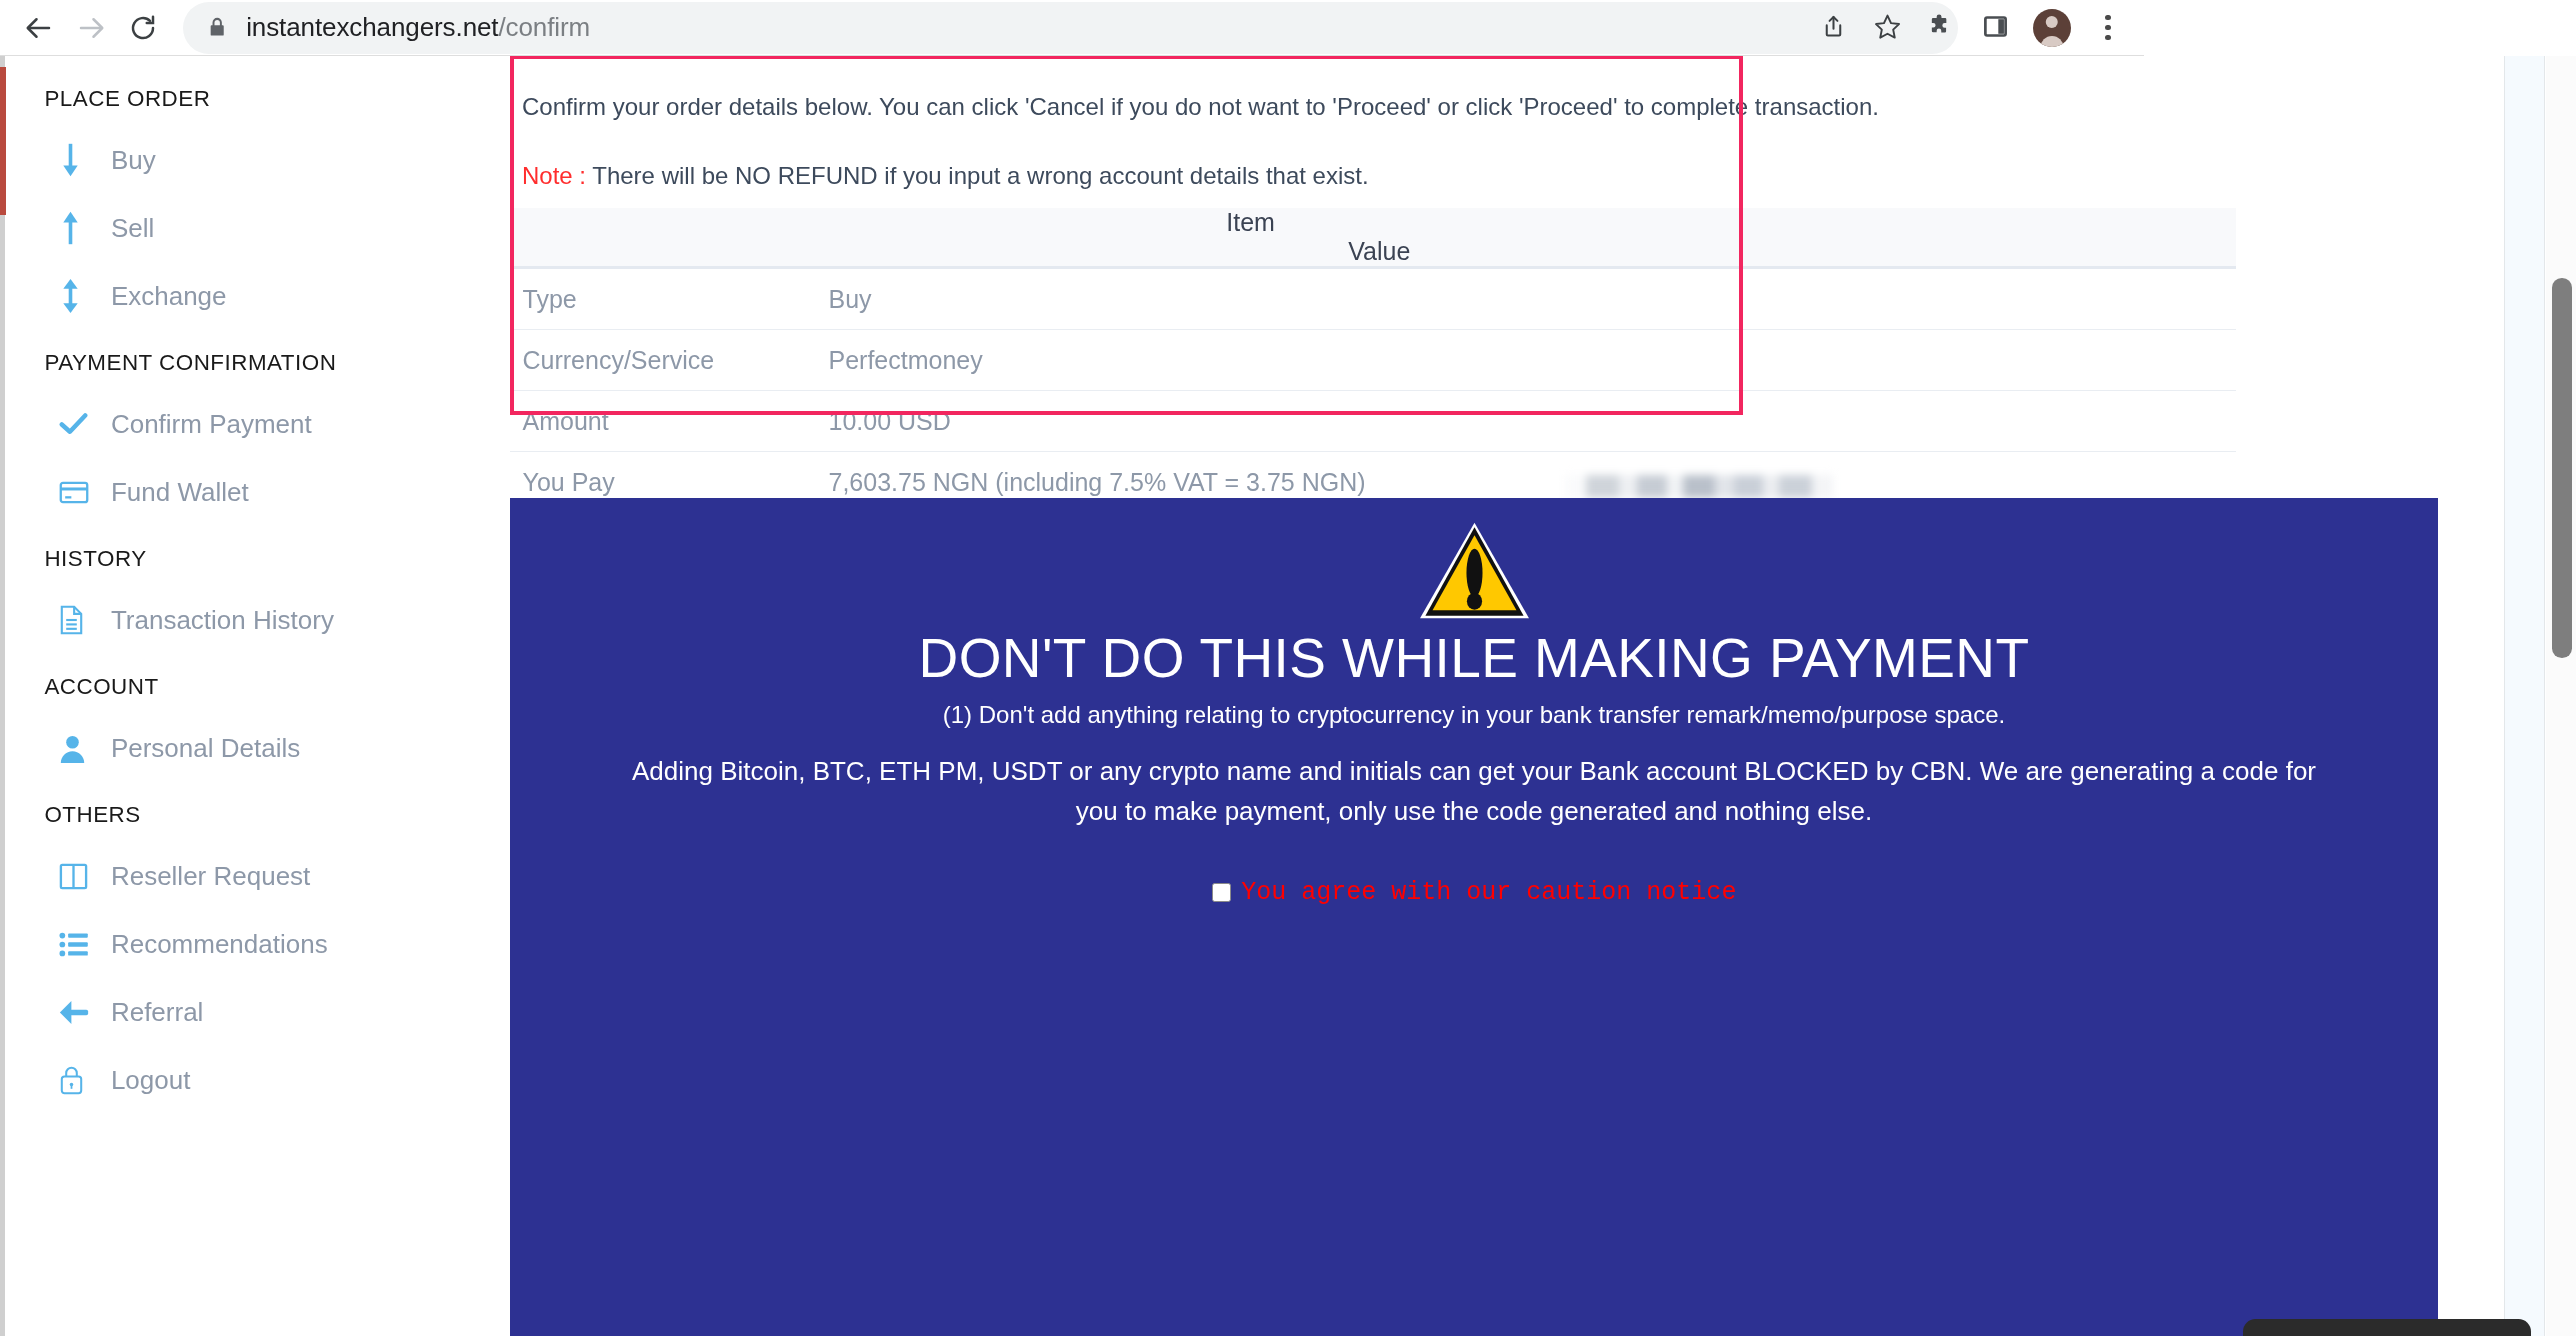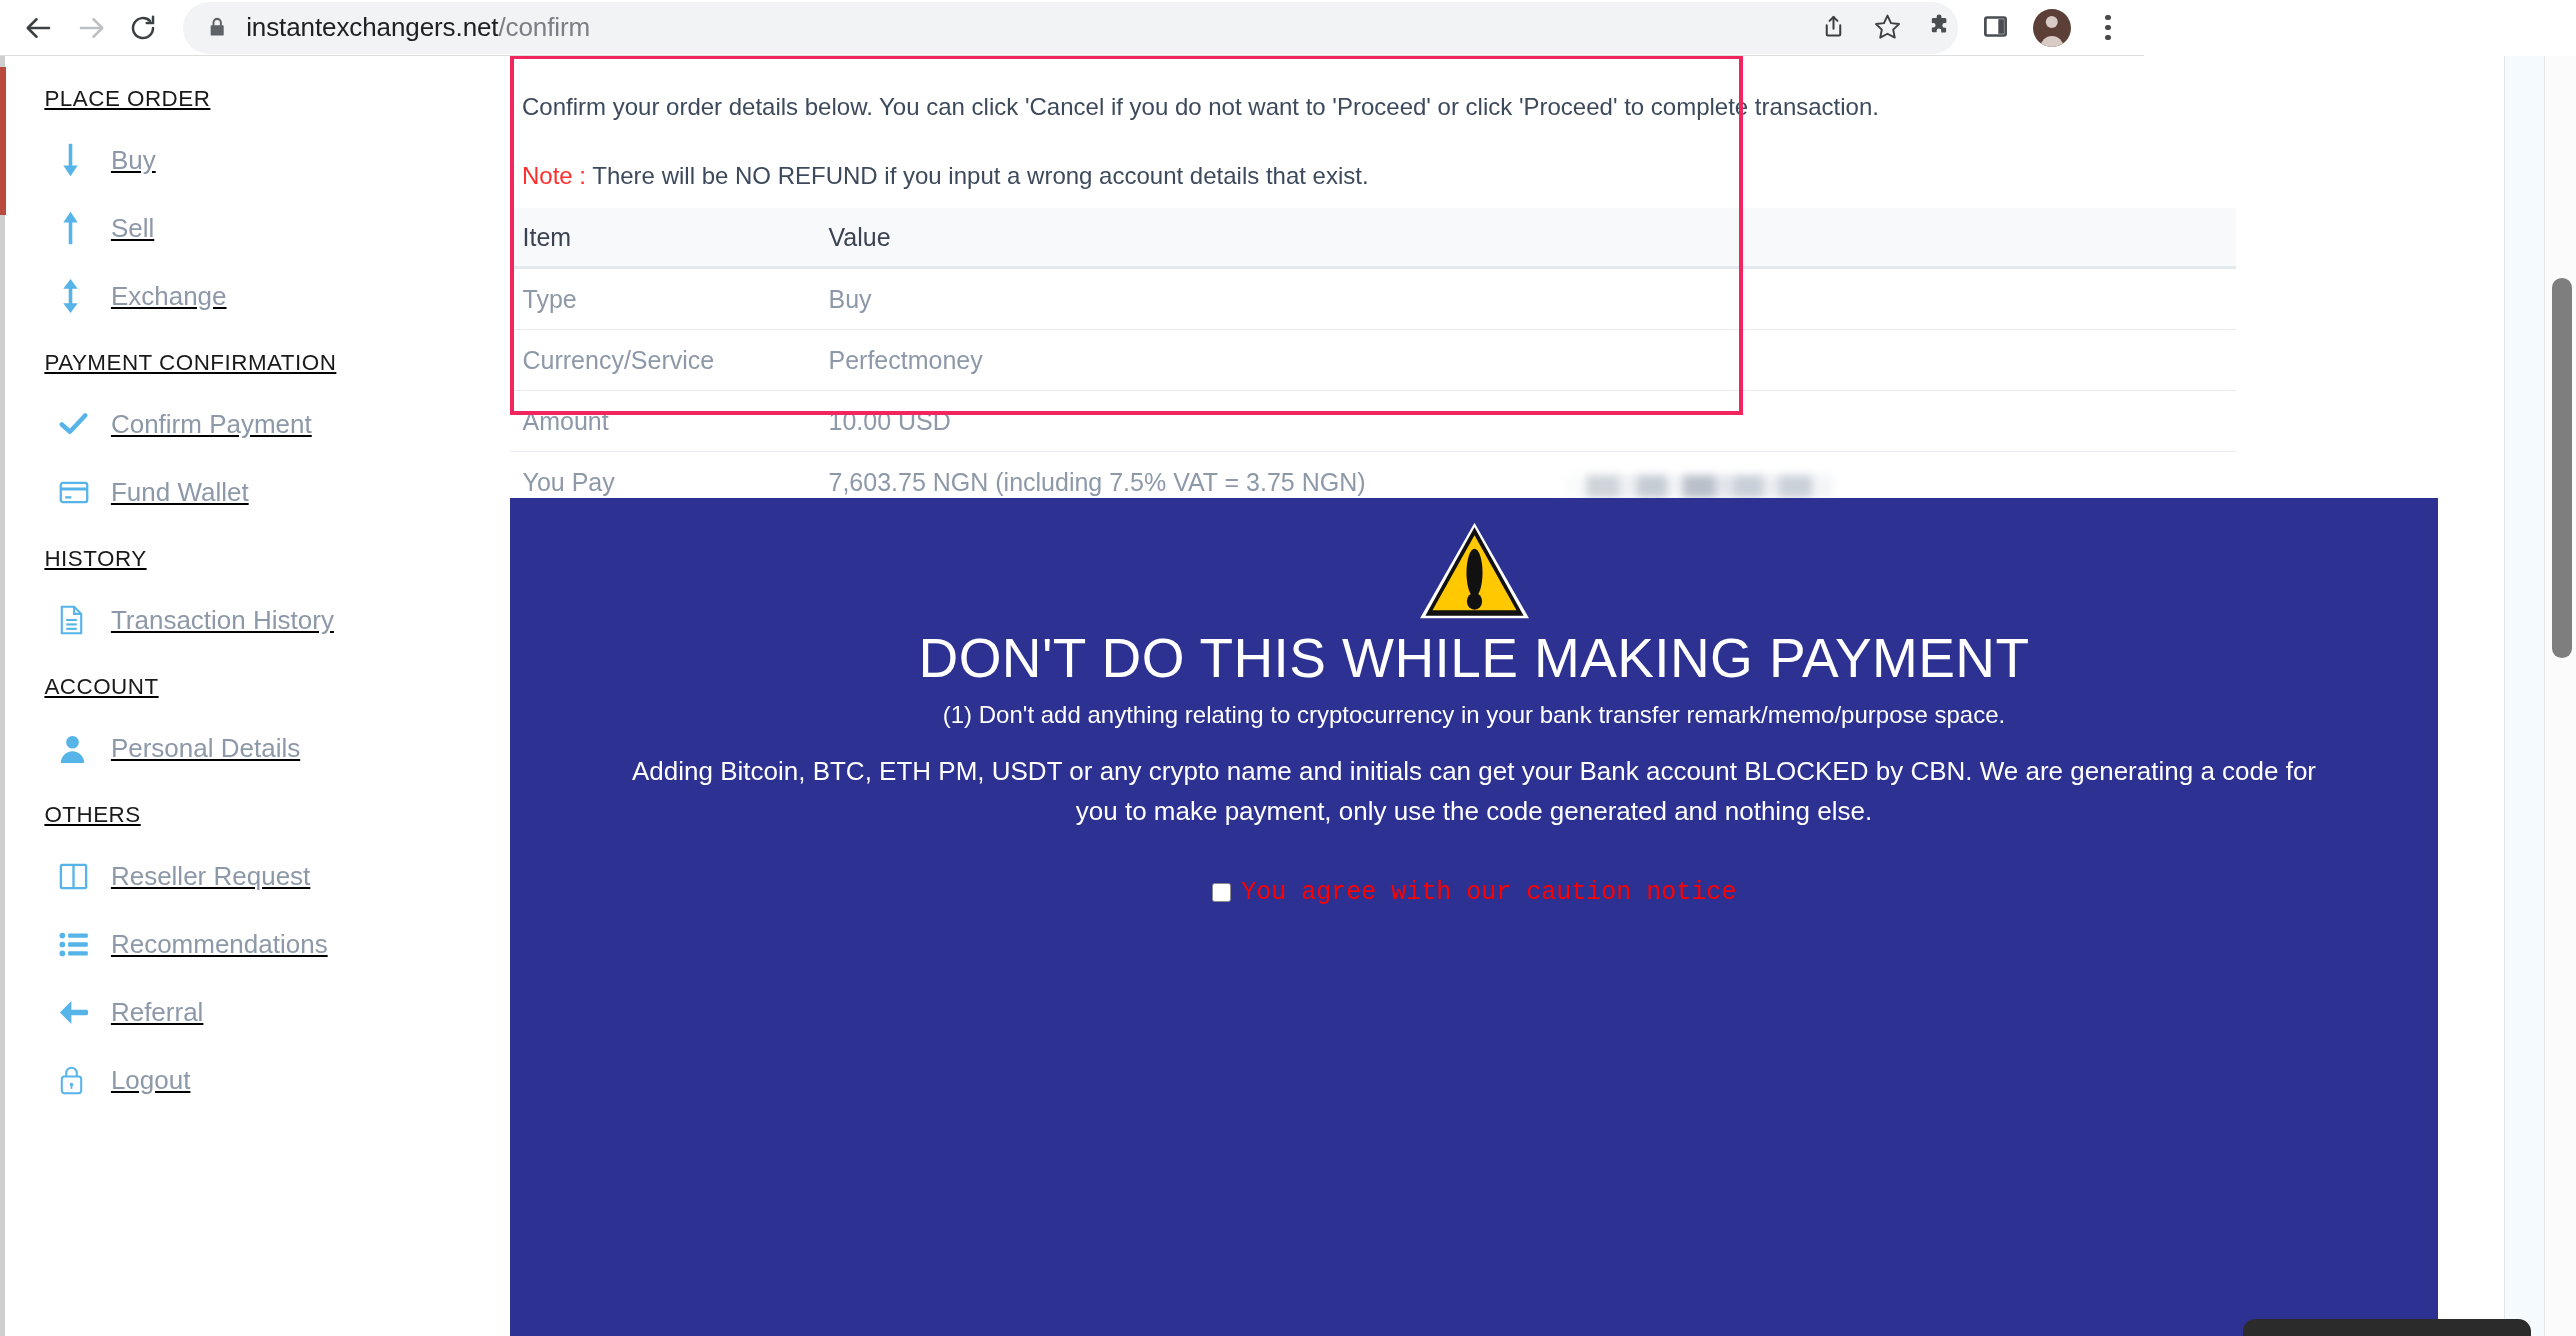--- a/index.html
+++ b/index.html
@@ -100,21 +100,20 @@
     background: #cfcfcf;
   }
 
   
   .sidebar {
     position: absolute; left: 5.4px; top: 0;
     width: 494px; height: 1280px;
     background: #ffffff;
     border-right: 0.9px solid #e6e6e6;
     padding-top: 30px;
-    text-decoration: underline;
   }
   .side-head {
     font-size: 22.4px;
     letter-spacing: 0.5px;
     color: #1a1a1a;
     padding-left: 39px;
     margin-bottom: 14.3px;
     font-family: "Liberation Sans", sans-serif;
   }
   .side-head.sp { margin-top: 19.7px; }
@@ -181,20 +180,21 @@
     display: flex;
     height: 61px;
     align-items: center;
     border-bottom: 1.8px solid #e9edf2;
     padding-left: 12.5px;
   }
   .tbl-head {
     background: #f8f9fb;
     border-bottom: 3.6px solid #e4e9f0;
     height: 61px;
+    flex-direction: column;
   }
   .tbl-head .c { color: #3b4353; font-size: 25px; }
   .c { font-size: 25px; color: #8d98a8; }
   .c1 { width: 306px; flex: none; }
   .c2 { flex: 1 1 auto; }
   .c2 i { font-style: italic; }
   .tbl-row.blank { border-bottom: 1.8px solid #eef1f5; }
   .tbl-row.last { border-bottom: none; }
 
   

